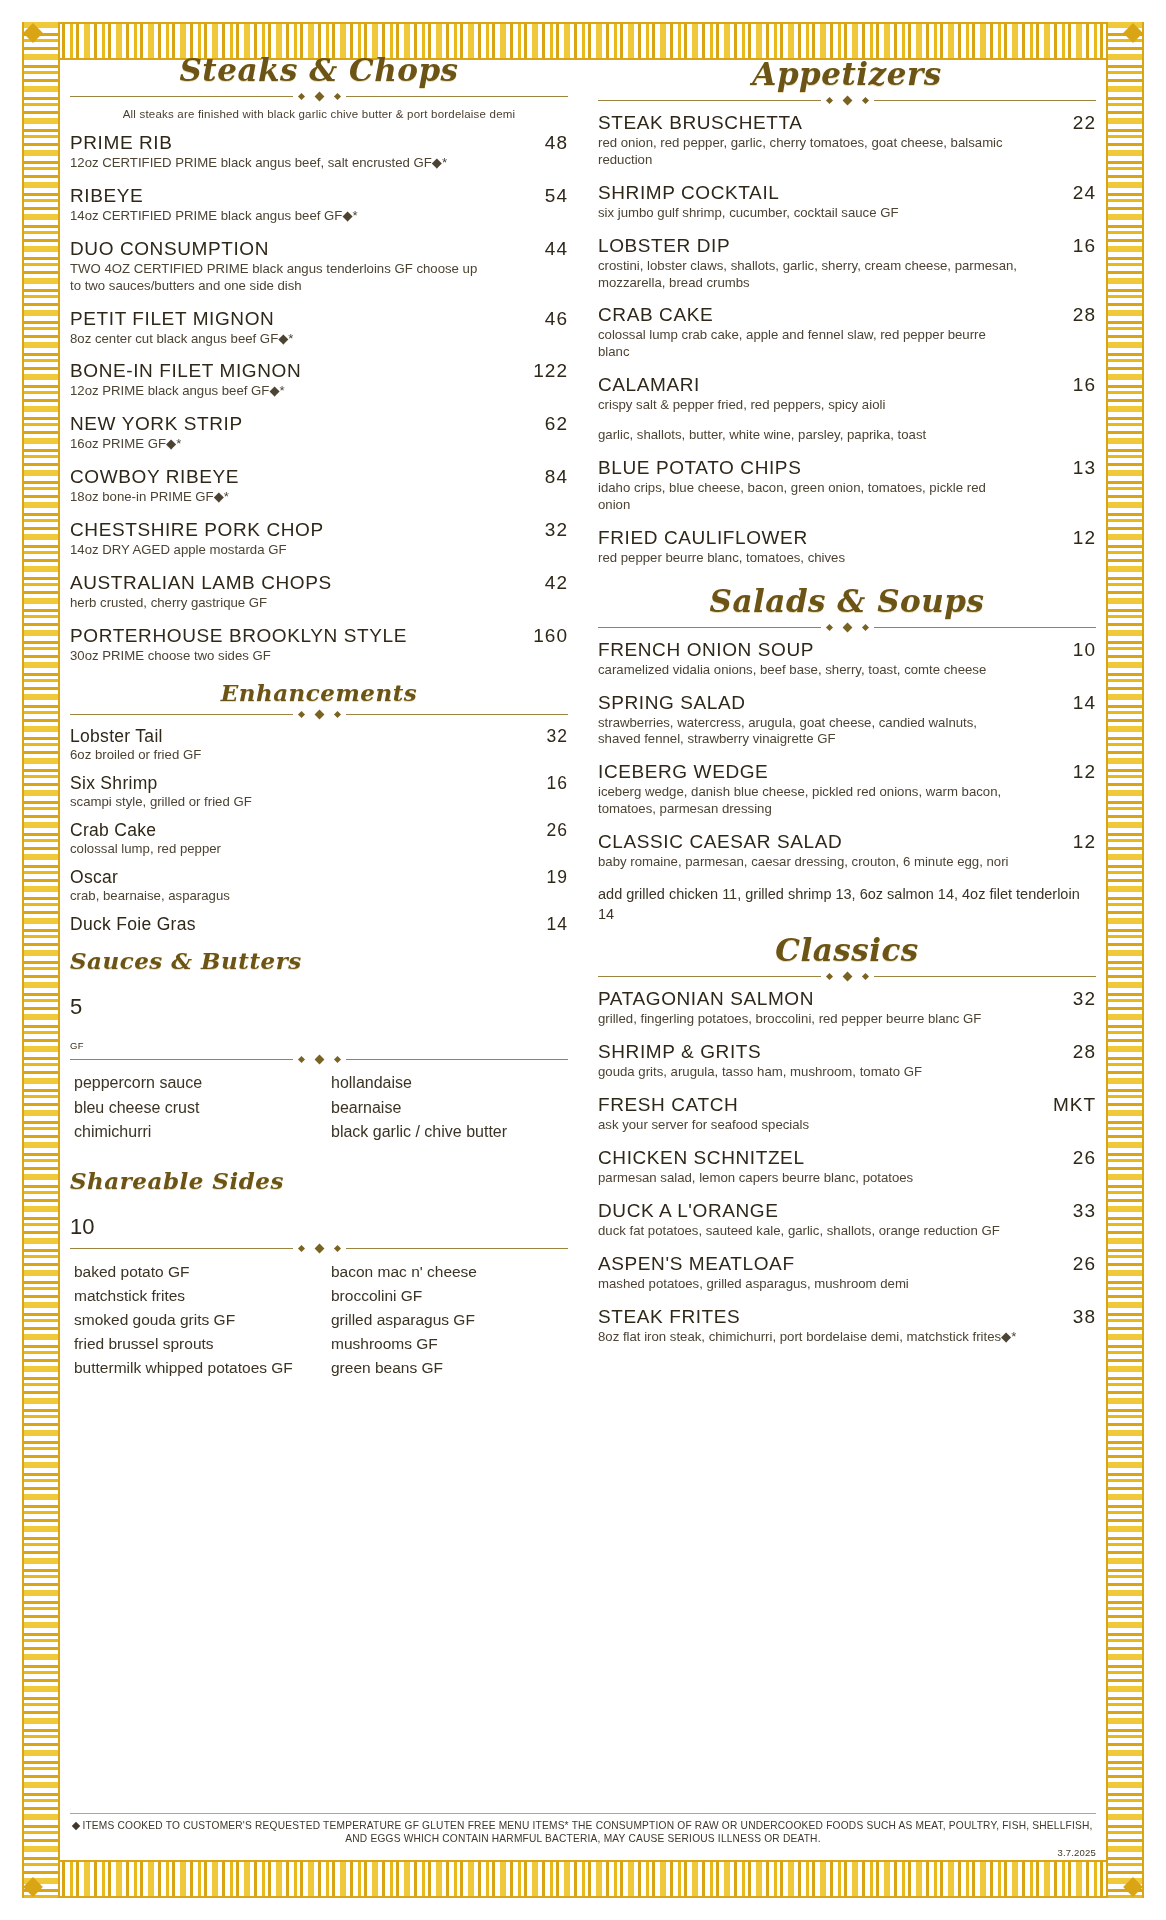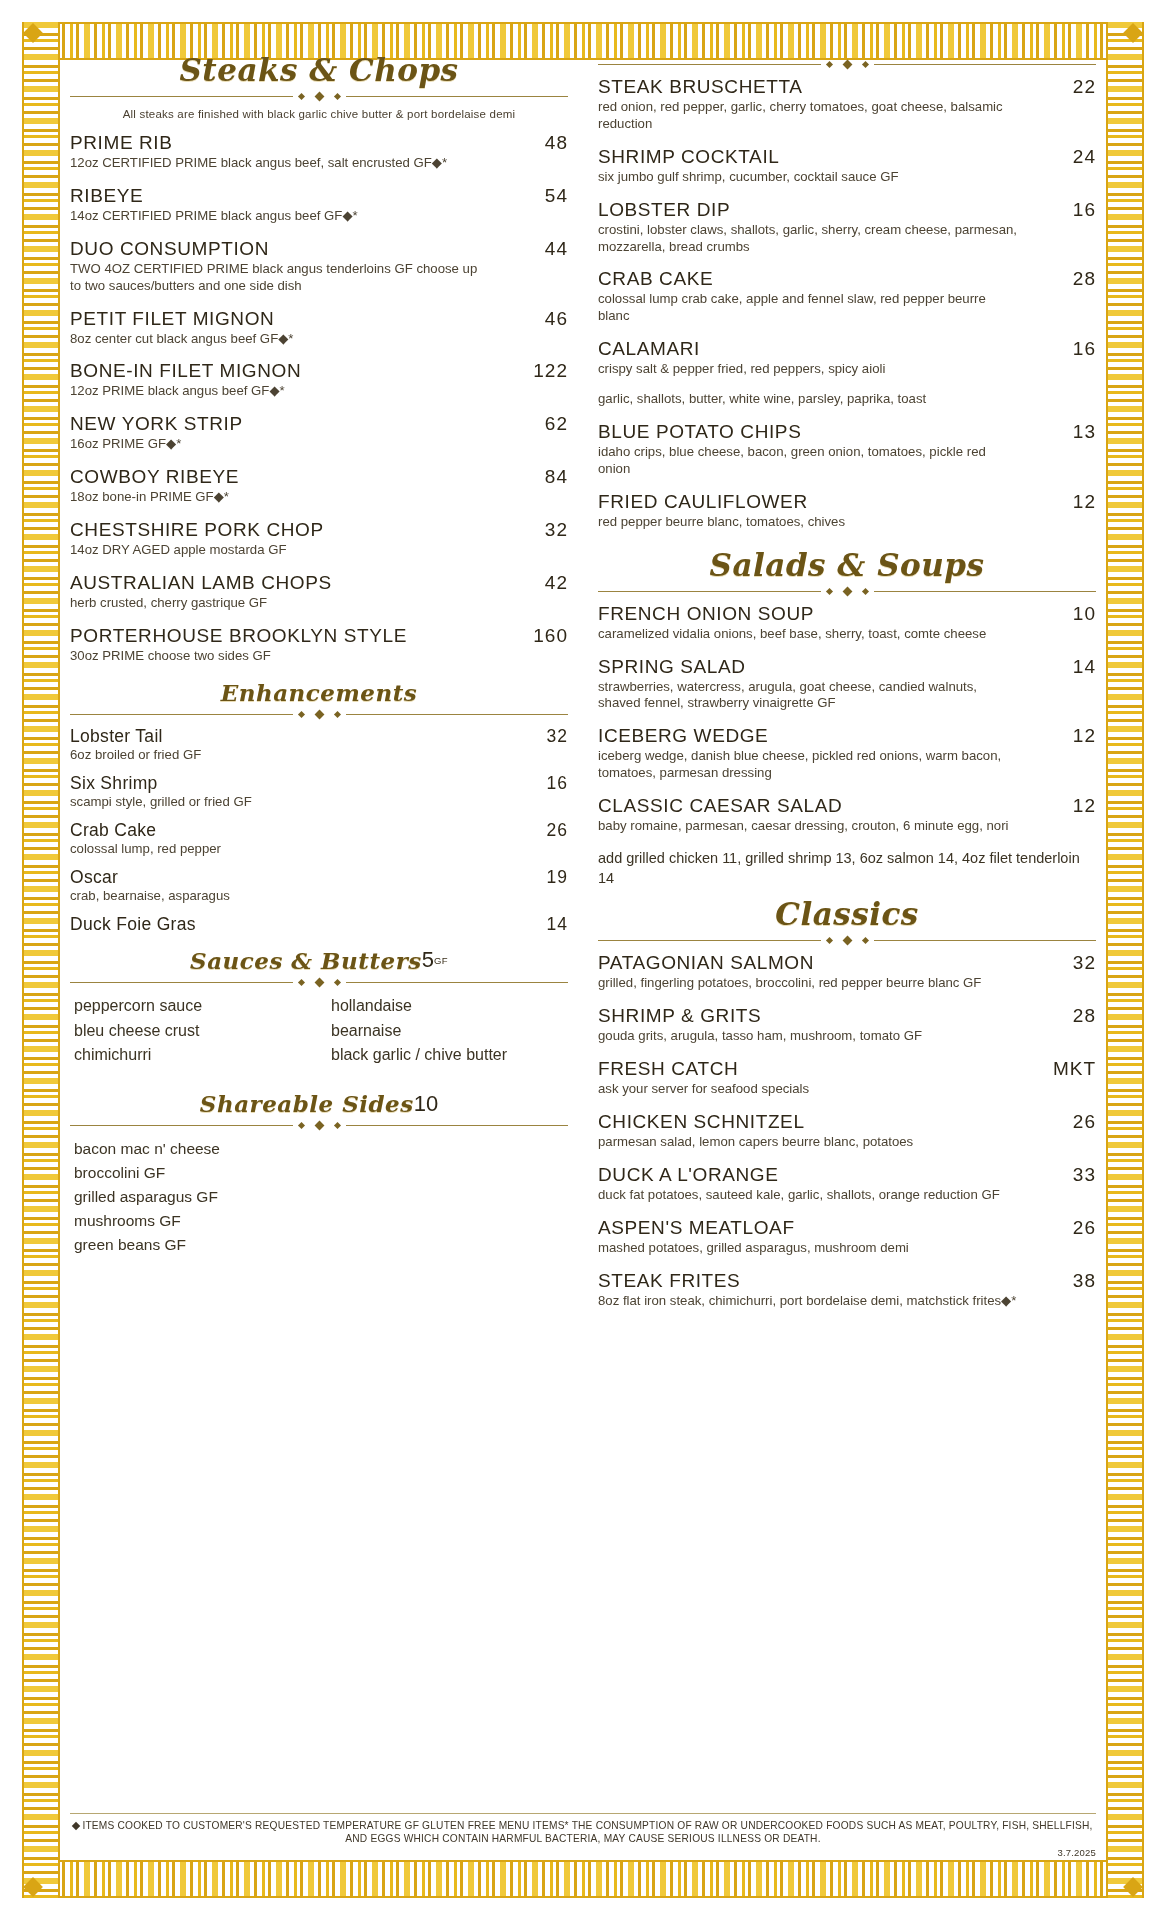--- a/index.html
+++ b/index.html
@@ -188,23 +188,24 @@
     color: #3b3323;
     line-height: 1.55;
     padding-left: 4px;
   }
   .two-col .tc { flex: 1; }
   .two-col.small { font-size: 15.5px; }
 
   
   .inline-title {
     display: flex;
-    align-items: center;
+    align-items: flex-start;
     justify-content: center;
-    gap: 0;
+    gap: 20px;
+    flex-direction: column;
   }
   .inline-title .price {
     font-family: "Liberation Sans", sans-serif;
     font-style: normal;
     font-weight: normal;
     font-size: 22px;
     color: #2f2718;
     text-shadow: none;
   }
 
@@ -442,32 +443,40 @@
     </div>
     <div class="title-rule">
       <span class="line"></span>
         <span class="dia sm"></span>
         <span class="dia"></span>
         <span class="dia sm"></span>
         <span class="line"></span>
     </div>
     <div class="two-col small">
       <div class="tc">
+        <div>baked potato GF</div>
+        <div>matchstick frites</div>
+        <div>smoked gouda grits GF</div>
+        <div>fried brussel sprouts</div>
+        <div>buttermilk whipped potatoes GF</div>
+      </div>
+      <div class="tc">
         <div>bacon mac n' cheese</div>
         <div>broccolini GF</div>
         <div>grilled asparagus GF</div>
         <div>mushrooms GF</div>
         <div>green beans GF</div>
       </div>
     </div>
 
   </div>
 
   <div class="col col-right">
 
+    <h1 class="script-title">Appetizers</h1>
     <div class="title-rule">
       <span class="line"></span>
         <span class="dia sm"></span>
         <span class="dia"></span>
         <span class="dia sm"></span>
         <span class="line"></span>
     </div>
 
     <div>
       <div class="item">

